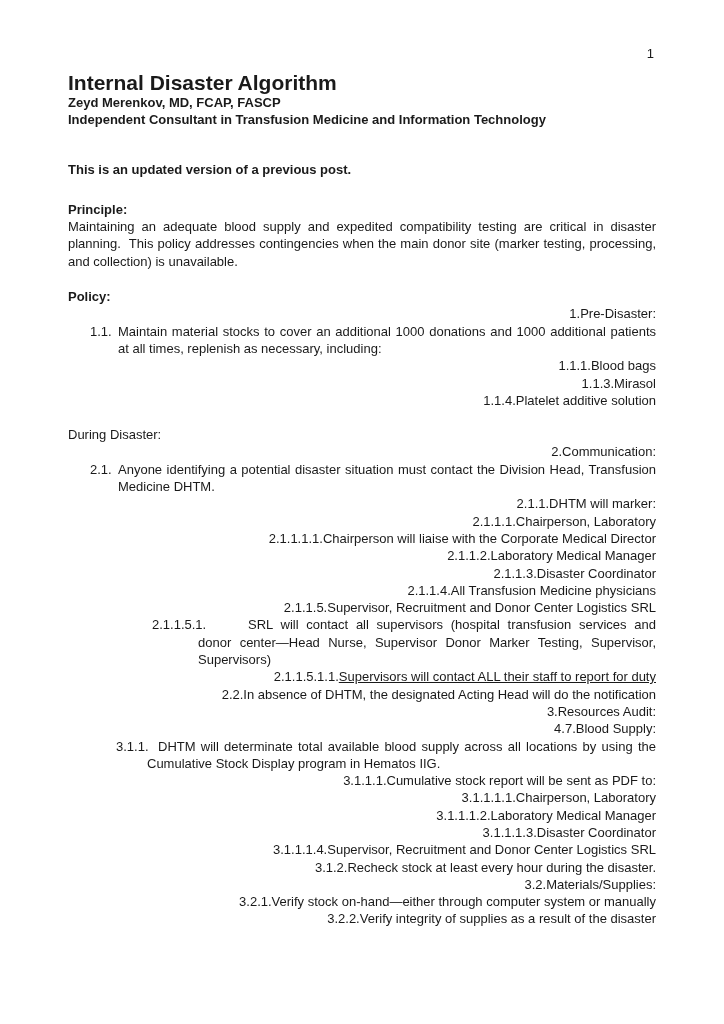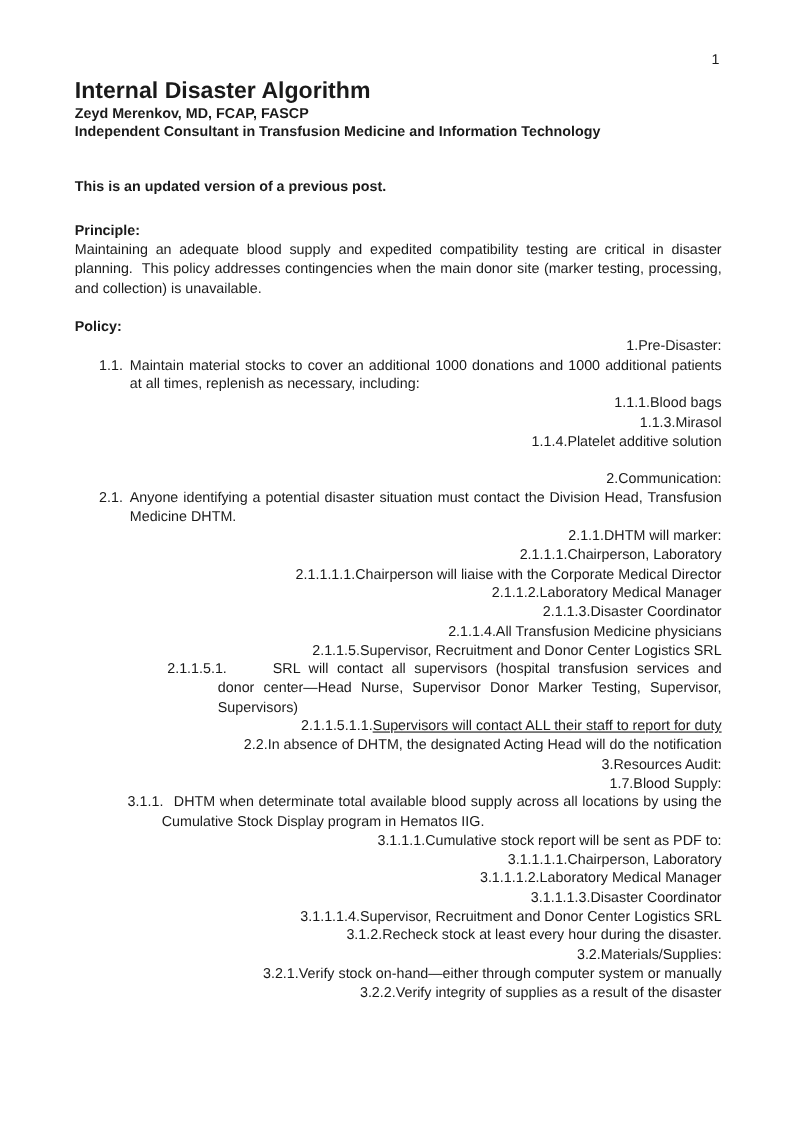--- a/index.html
+++ b/index.html
@@ -44,35 +44,36 @@
       <div class="h">Principle:</div>
       <div class="para">Maintaining an adequate blood supply and expedited compatibility testing are critical in disaster planning.  This policy addresses contingencies when the main donor site (marker testing, processing, and collection) is unavailable.</div>
       <div class="gap" style="height: 18px;"></div>
       <div class="h">Policy:</div>
       <div class="item lv1"><span class="num">1.</span><span class="txt">Pre-Disaster:</span></div>
       <div class="item lv2 j"><span class="num">1.1.</span><span class="txt">Maintain material stocks to cover an additional 1000 donations and 1000 additional patients at all times, replenish as necessary, including:</span></div>
       <div class="item lv3"><span class="num">1.1.1.</span><span class="txt">Blood bags</span></div>
       <div class="item lv3"><span class="num">1.1.3.</span><span class="txt">Mirasol</span></div>
       <div class="item lv3"><span class="num">1.1.4.</span><span class="txt">Platelet additive solution</span></div>
       <div class="gap" style="height: 17px;"></div>
+      <div class="p">During Disaster:</div>
       <div class="item lv1"><span class="num">2.</span><span class="txt">Communication:</span></div>
       <div class="item lv2 j"><span class="num">2.1.</span><span class="txt">Anyone identifying a potential disaster situation must contact the Division Head, Transfusion Medicine DHTM.</span></div>
       <div class="item lv3"><span class="num">2.1.1.</span><span class="txt">DHTM will marker:</span></div>
       <div class="item lv4"><span class="num">2.1.1.1.</span><span class="txt">Chairperson, Laboratory</span></div>
       <div class="item lv5"><span class="num">2.1.1.1.1.</span><span class="txt">Chairperson will liaise with the Corporate Medical Director</span></div>
       <div class="item lv4"><span class="num">2.1.1.2.</span><span class="txt">Laboratory Medical Manager</span></div>
       <div class="item lv4"><span class="num">2.1.1.3.</span><span class="txt">Disaster Coordinator</span></div>
       <div class="item lv4"><span class="num">2.1.1.4.</span><span class="txt">All Transfusion Medicine physicians</span></div>
       <div class="item lv4"><span class="num">2.1.1.5.</span><span class="txt">Supervisor, Recruitment and Donor Center Logistics SRL</span></div>
       <div class="item lv5w j"><span class="num">2.1.1.5.1.</span><span class="txt">SRL will contact all supervisors (hospital transfusion services and donor center—Head Nurse, Supervisor Donor Marker Testing, Supervisor, Supervisors)</span></div>
       <div class="item lv6"><span class="num">2.1.1.5.1.1.</span><span class="txt">Supervisors will contact ALL their staff to report for duty</span></div>
       <div class="item lv2"><span class="num">2.2.</span><span class="txt">In absence of DHTM, the designated Acting Head will do the notification</span></div>
       <div class="item lv1"><span class="num">3.</span><span class="txt">Resources Audit:</span></div>
-      <div class="item lv2"><span class="num">1.7.</span><span class="txt">Blood Supply:</span></div>
-      <div class="item lv3 j"><span class="num">3.1.1.</span><span class="txt">DHTM when determinate total available blood supply across all locations by using the Cumulative Stock Display program in Hematos IIG.</span></div>
+      <div class="item lv2"><span class="num">4.7.</span><span class="txt">Blood Supply:</span></div>
+      <div class="item lv3 j"><span class="num">3.1.1.</span><span class="txt">DHTM will determinate total available blood supply across all locations by using the Cumulative Stock Display program in Hematos IIG.</span></div>
       <div class="item lv4"><span class="num">3.1.1.1.</span><span class="txt">Cumulative stock report will be sent as PDF to:</span></div>
       <div class="item lv5"><span class="num">3.1.1.1.1.</span><span class="txt">Chairperson, Laboratory</span></div>
       <div class="item lv5"><span class="num">3.1.1.1.2.</span><span class="txt">Laboratory Medical Manager</span></div>
       <div class="item lv5"><span class="num">3.1.1.1.3.</span><span class="txt">Disaster Coordinator</span></div>
       <div class="item lv5"><span class="num">3.1.1.1.4.</span><span class="txt">Supervisor, Recruitment and Donor Center Logistics SRL</span></div>
       <div class="item lv3"><span class="num">3.1.2.</span><span class="txt">Recheck stock at least every hour during the disaster.</span></div>
       <div class="item lv2"><span class="num">3.2.</span><span class="txt">Materials/Supplies:</span></div>
       <div class="item lv3"><span class="num">3.2.1.</span><span class="txt">Verify stock on-hand—either through computer system or manually</span></div>
       <div class="item lv3"><span class="num">3.2.2.</span><span class="txt">Verify integrity of supplies as a result of the disaster</span></div>
     </div>

